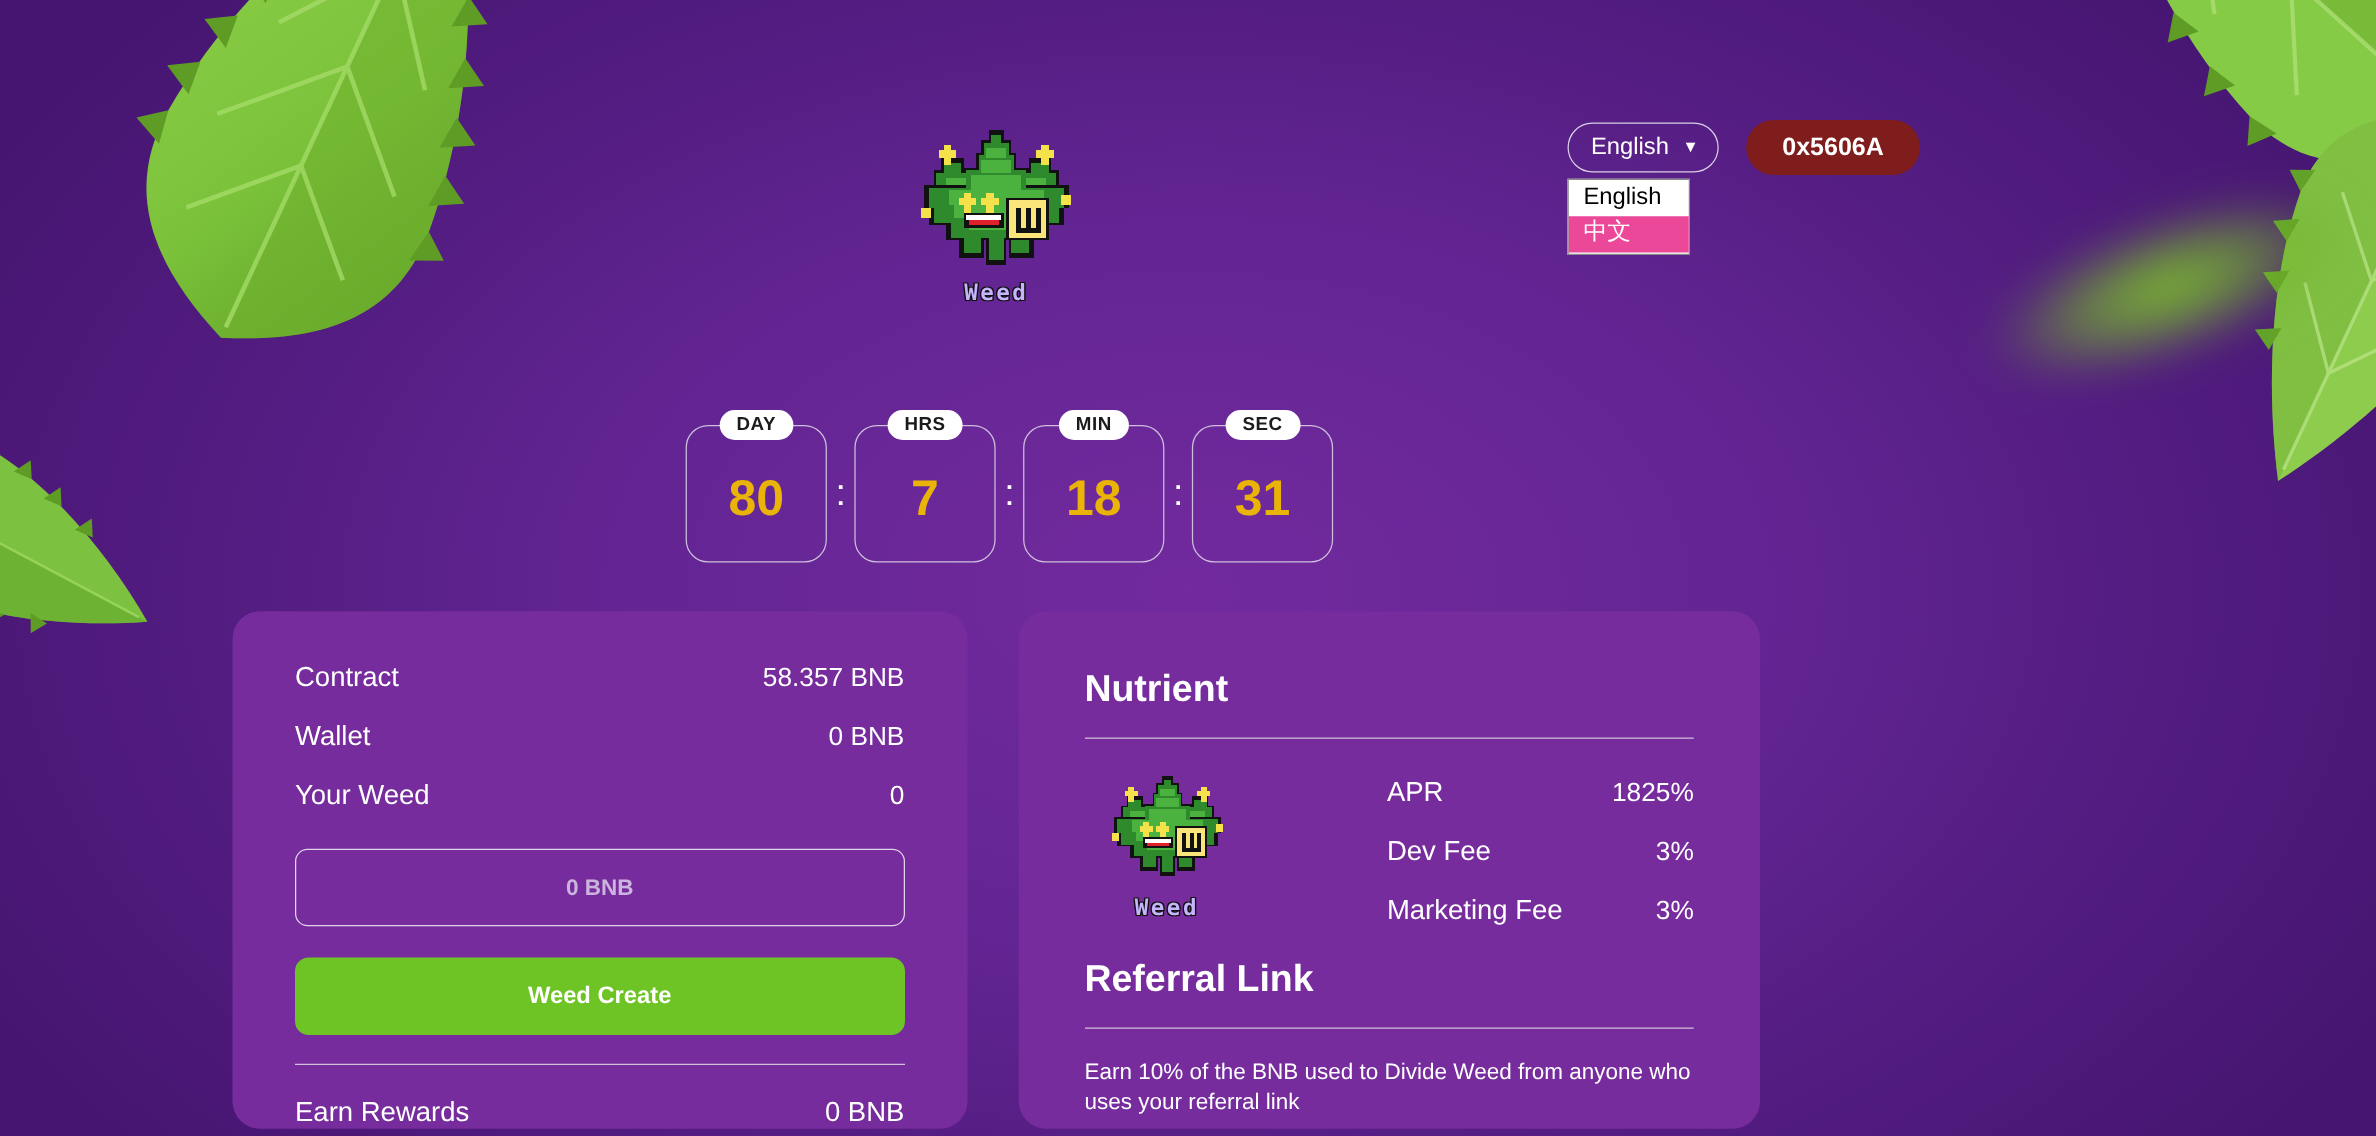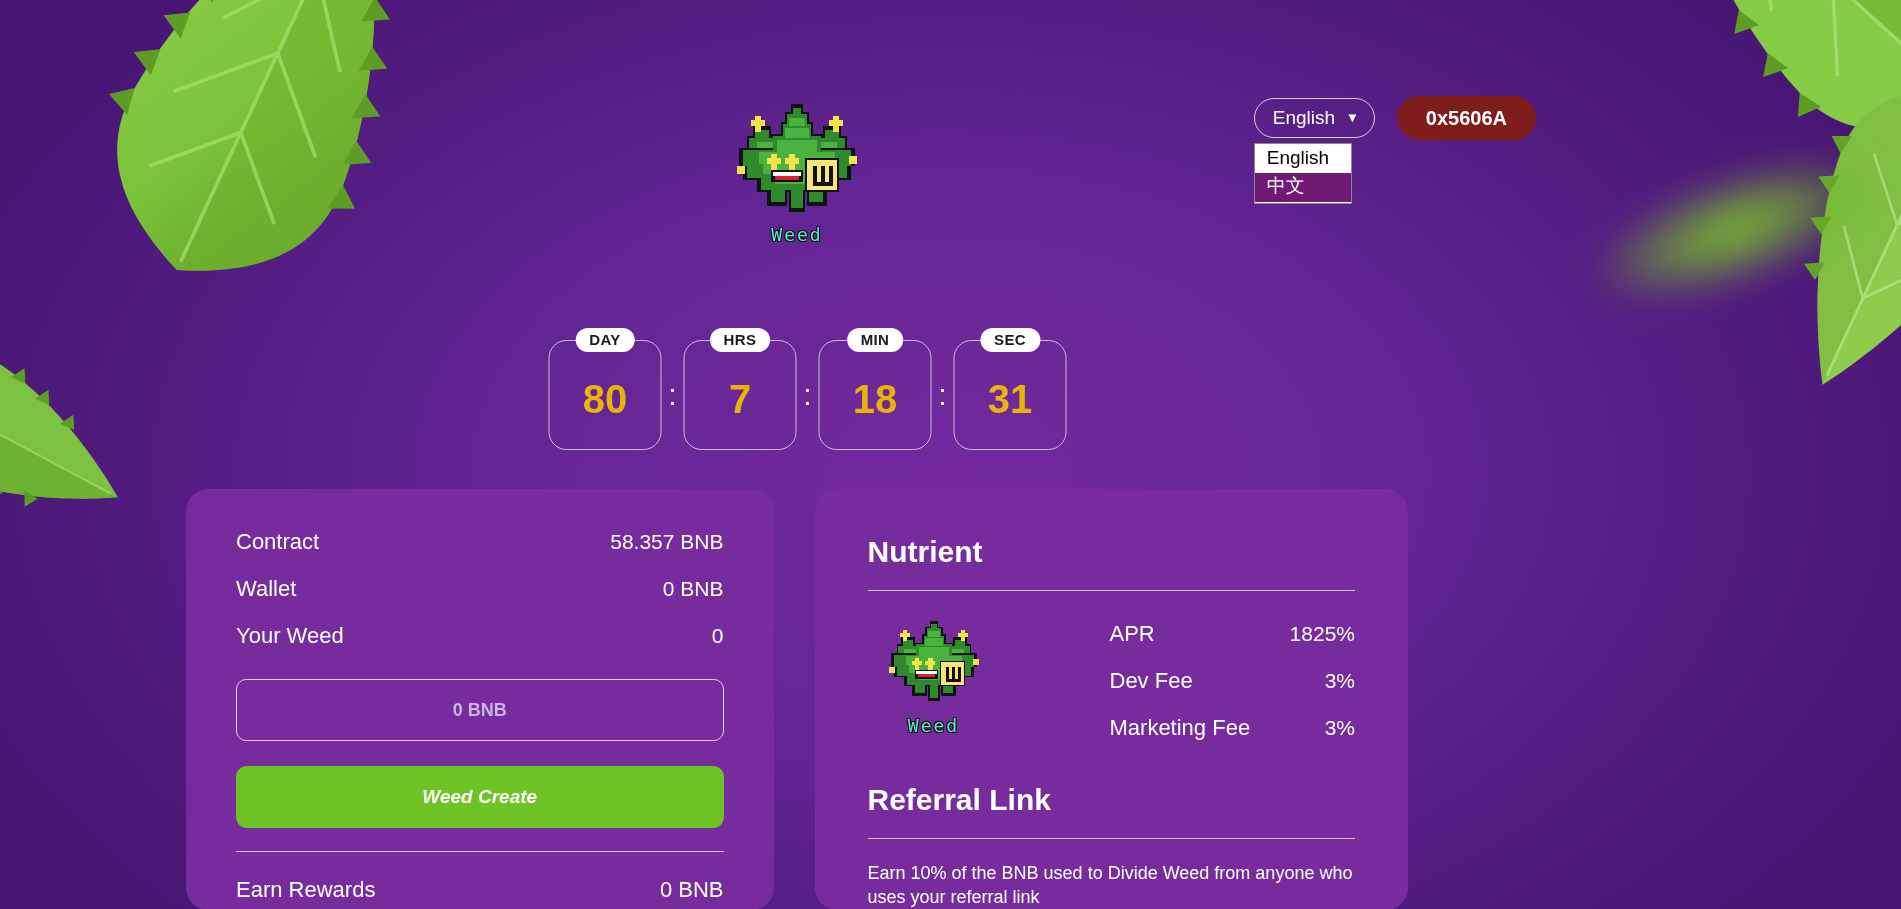--- a/index.html
+++ b/index.html
@@ -103,21 +103,21 @@
   .lang-option {
     font-family: "Liberation Sans", sans-serif;
     font-size: 19px;
     color: #000000;
     padding: 2px 12px 4px 12px;
     line-height: 1.2;
     cursor: pointer;
     white-space: nowrap;
   }
   .lang-option.selected {
-    background: #701a75;
+    background: #ec4899;
     color: #ffffff;
   }
 
   .wallet-pill {
     background: #7f1d1d;
     border: none;
     border-radius: 22px;
     color: #ffffff;
     font-family: "Liberation Sans", sans-serif;
     font-size: 20px;
@@ -248,21 +248,20 @@
     height: 62px;
     margin-top: 25px;
     background: #6dc424;
     border: none;
     border-radius: 11px;
     color: #ffffff;
     font-family: "Liberation Sans", sans-serif;
     font-size: 19px;
     font-weight: bold;
     cursor: pointer;
-    font-style: italic;
   }
 
   .hr-line {
     border: none;
     border-top: 1px solid #cfc0dc;
     margin: 23px 0 0 0;
   }
 
   .rewards-row {
     display: flex;
@@ -302,37 +301,37 @@
     flex: 1 1 auto;
     padding-left: 100px;
     padding-top: 12px;
   }
   .nutrient-row {
     display: flex;
     justify-content: space-between;
     align-items: baseline;
     margin-bottom: 21px;
   }
-  .nutrient-row:last-child { margin-bottom: 16px; }
+  .nutrient-row:last-child { margin-bottom: 0; }
   .nutrient-label { font-size: 22px; color: #ffffff; }
   .nutrient-value { font-size: 21px; color: #ffffff; }
 
   .referral-block { margin-top: 26px; }
   .referral-text {
     font-size: 18px;
     color: #ffffff;
     margin-top: 22px;
     line-height: 1.35;
   }
 
   .pixel-caption {
     font-family: "DejaVu Sans Mono", monospace;
     font-size: 18px;
-    font-weight: normal;
-    color: #5eead4;
+    font-weight: bold;
+    color: #c4b5fd;
     letter-spacing: 2px;
     margin-top: 2px;
     text-shadow: 1px 1px 0 #111111, -1px 1px 0 #111111, 1px -1px 0 #111111, -1px -1px 0 #111111;
   }
 </style>
 </head>
 <body>
 
 <div id="bg-layer">
 

